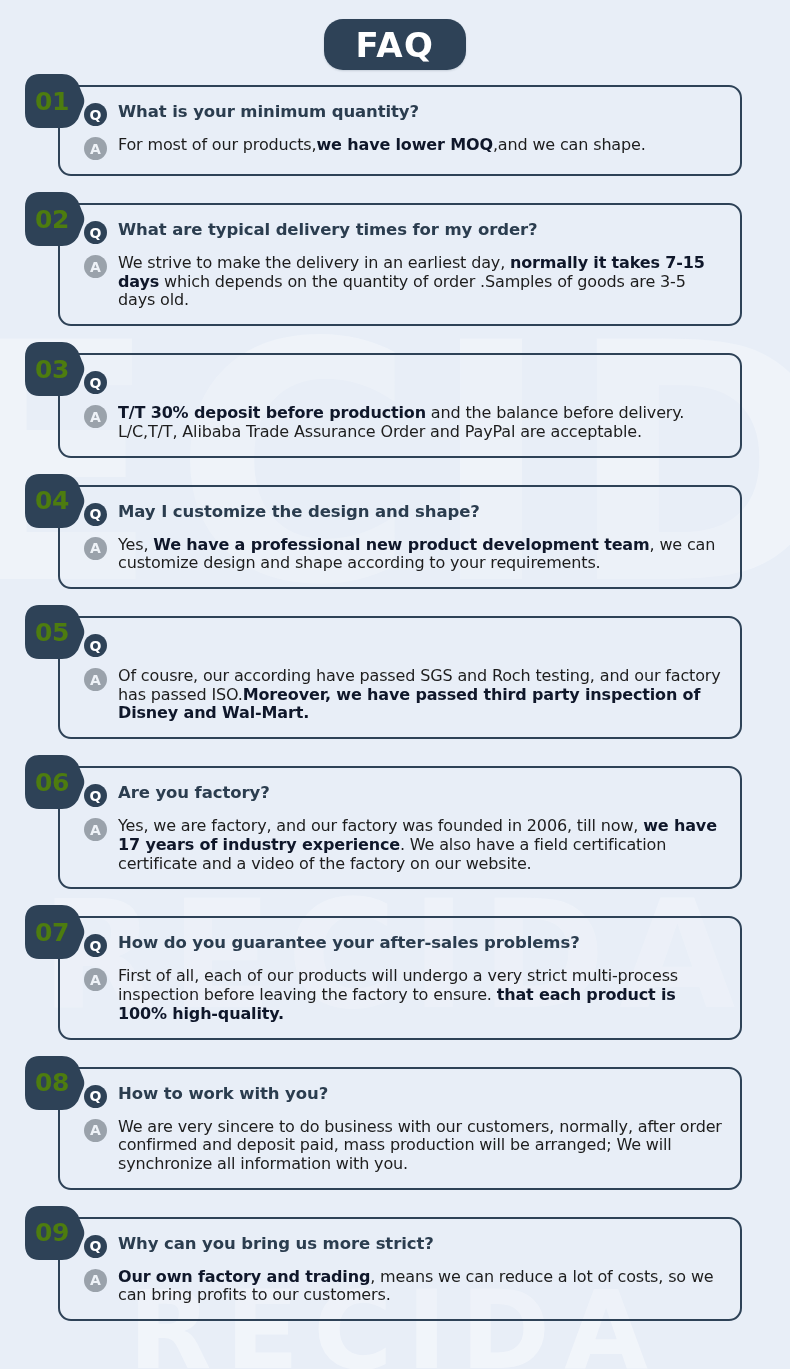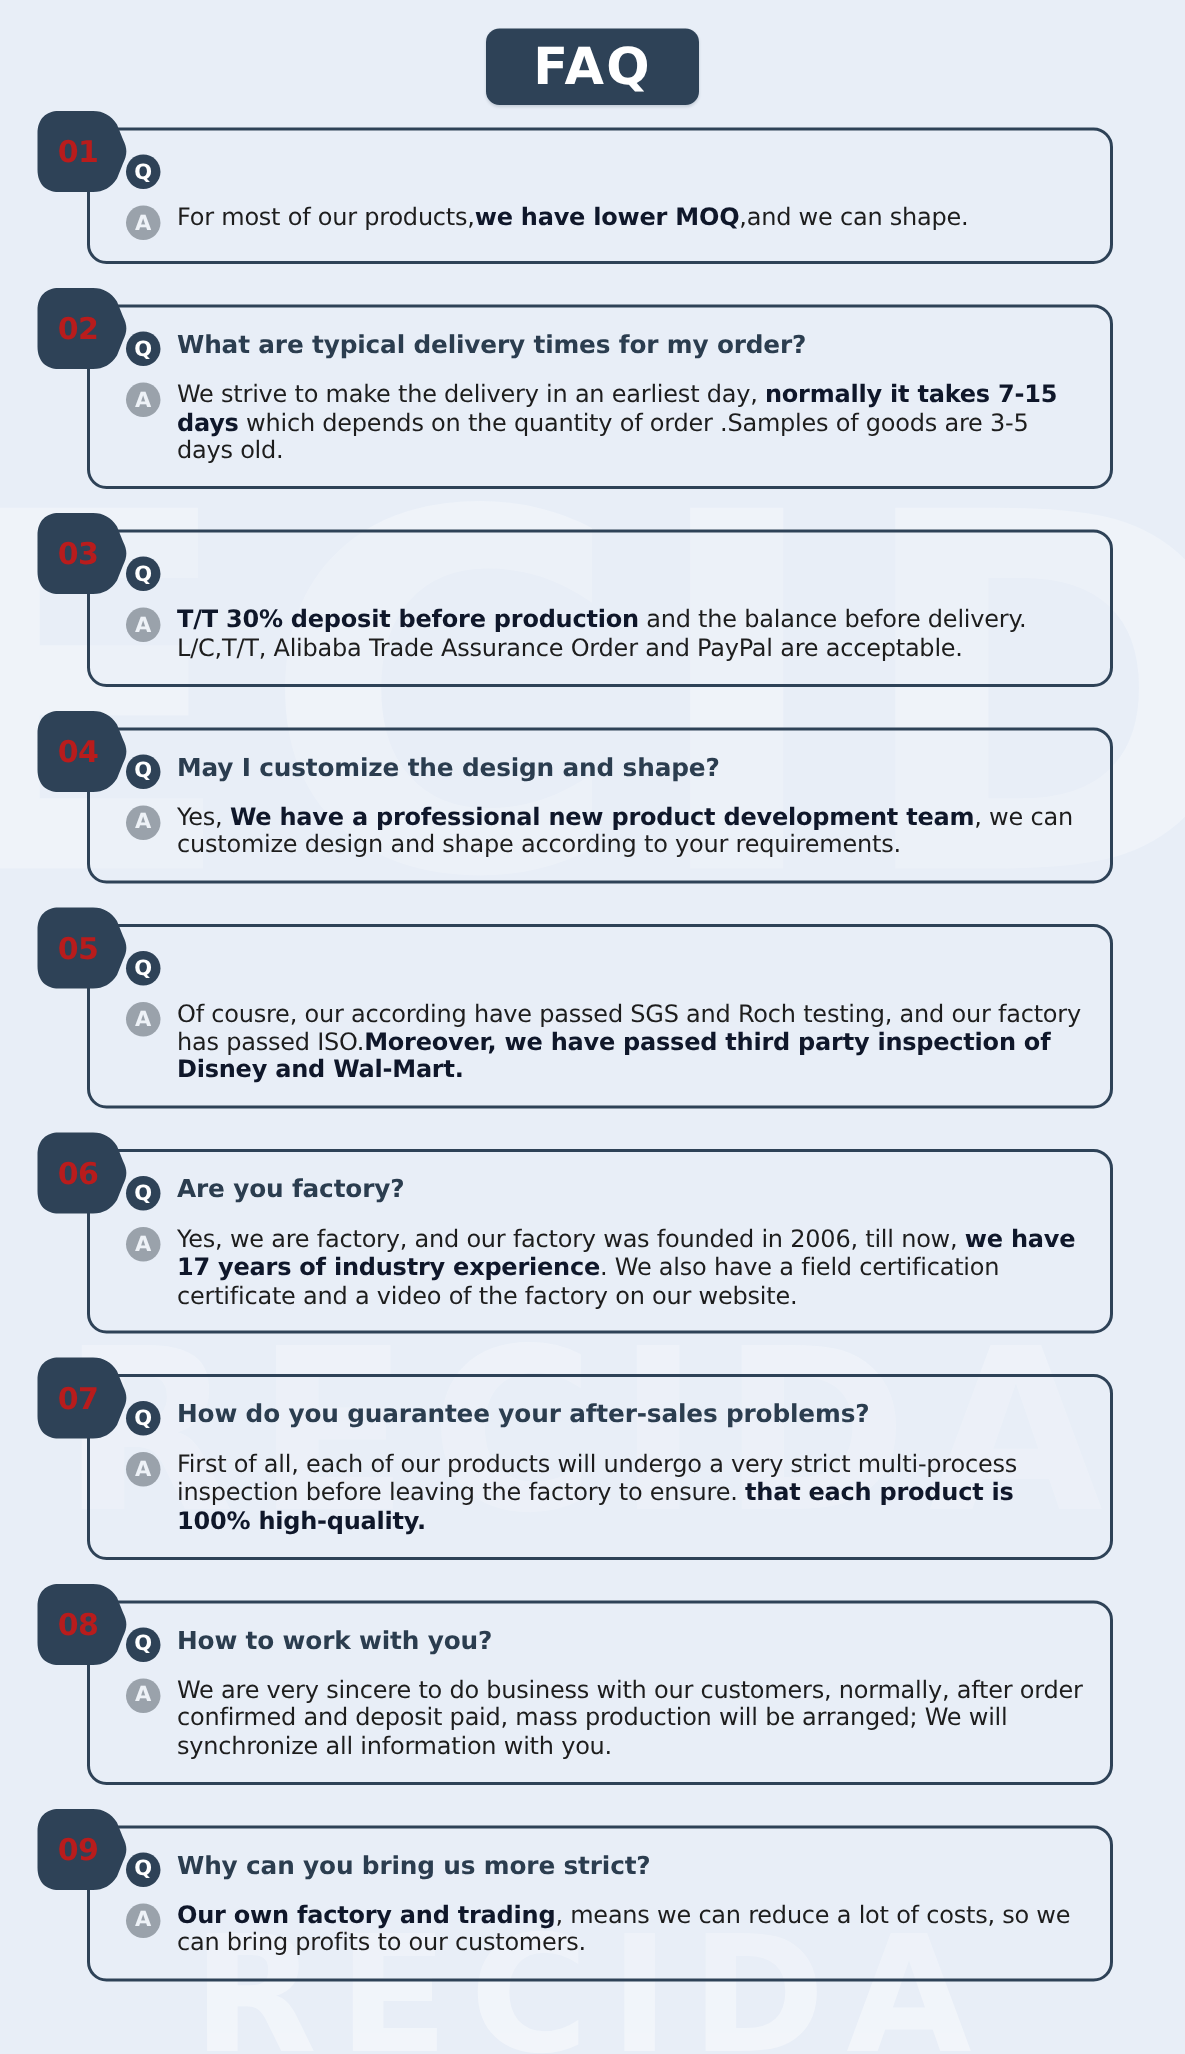--- a/index.html
+++ b/index.html
@@ -67,21 +67,21 @@
   
   #faq-header-wrap {
     display: flex;
     justify-content: center;
     padding-top: 19px;
   }
   #faq-header {
     width: 142px;
     height: 51px;
     background: #2e4257;
-    border-radius: 9px;
+    border-radius: 19px;
     display: flex;
     align-items: center;
     justify-content: center;
     box-shadow: 0 1px 2px rgba(40,60,80,0.18);
   }
   #faq-header .title {
     color: #ffffff;
     font-size: 34px;
     font-weight: bold;
     letter-spacing: 1.5px;
@@ -124,22 +124,22 @@
   }
   .faq-badge .num {
     position: absolute;
     left: 0;
     top: 0;
     width: 52px;
     height: 56px;
     display: flex;
     align-items: center;
     justify-content: center;
-    color: #b91c1c;
-    font-size: 20px;
+    color: #4d7c0f;
+    font-size: 25px;
     font-weight: bold;
     font-family: "DejaVu Sans", sans-serif;
     letter-spacing: -0.5px;
     padding-left: 4px;
     box-sizing: border-box;
   }
 
   
   .qa-row {
     display: flex;
@@ -212,20 +212,21 @@
       <div class="faq-item">
         <div class="faq-badge">
           <svg viewBox="0 0 62 56" xmlns="http://www.w3.org/2000/svg">
             <path d="M1 16 C1 6 7 1 15 1 L38 1 C45 1 50 4 54 10 L58 20 C61 26 61 30 58 36 L54 46 C50 52 45 55 38 55 L15 55 C7 55 1 50 1 40 Z" fill="#2e4257"></path>
           </svg>
           <span class="num">01</span>
         </div>
         <div class="faq-card">
           <div class="qa-row q-row">
             <span class="badge-icon q-icon">Q</span>
+            <div class="q-text">What is your minimum quantity?</div>
           </div>
           <div class="qa-row a-row">
             <span class="badge-icon a-icon">A</span>
             <div class="a-text"><span>For most of our products,</span><span class="hl">we have lower MOQ</span><span>,and we can shape.</span></div>
           </div>
         </div>
       </div>
       <div class="faq-item">
         <div class="faq-badge">
           <svg viewBox="0 0 62 56" xmlns="http://www.w3.org/2000/svg">

